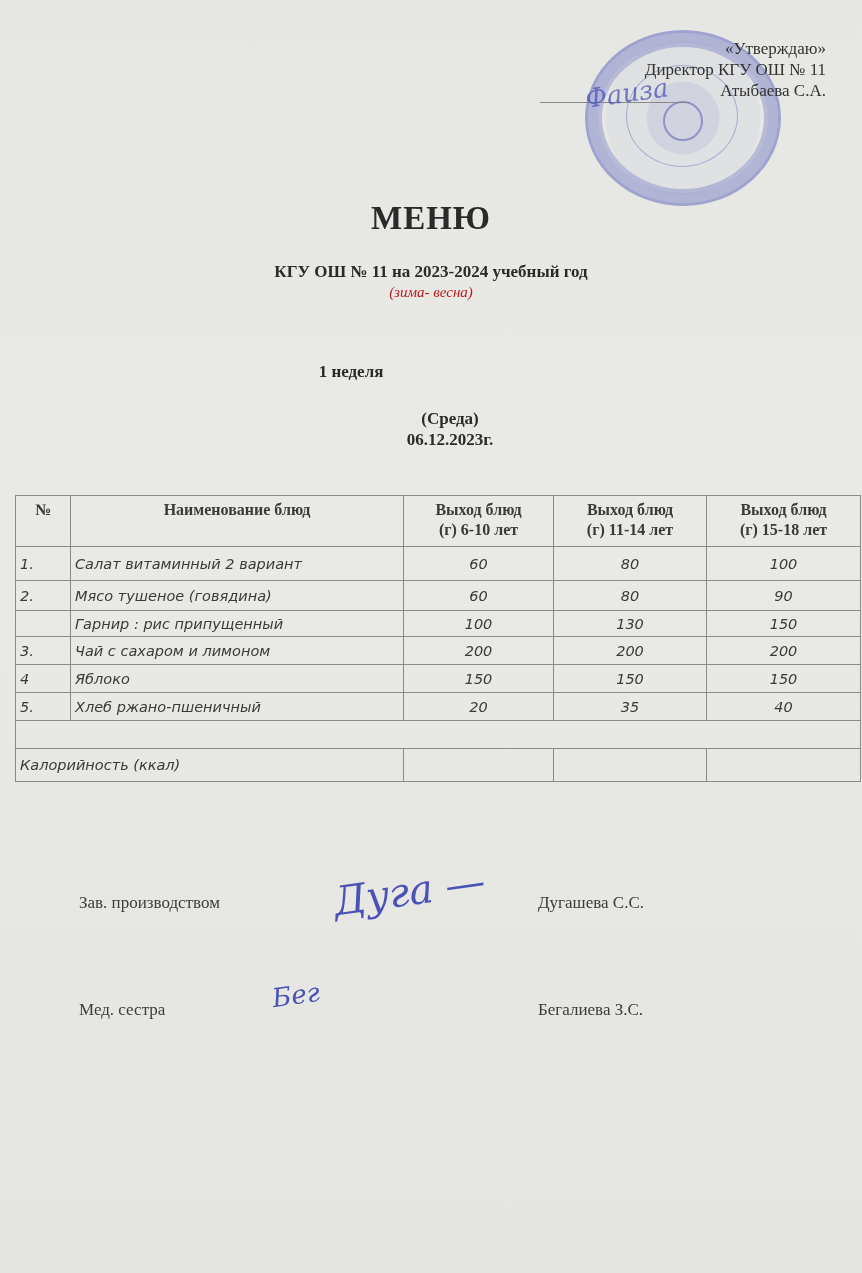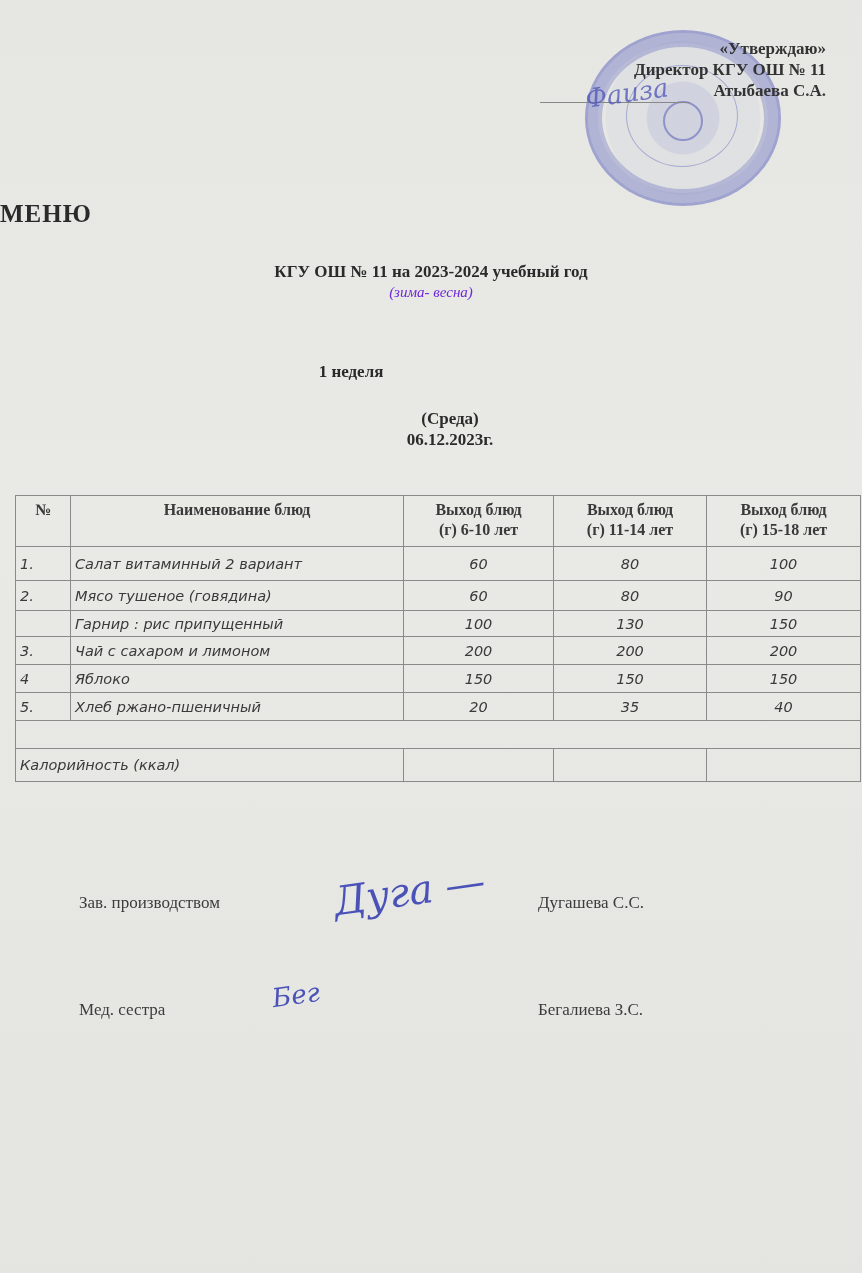--- a/index.html
+++ b/index.html
@@ -20,41 +20,41 @@
   .stamp-inner {
     position: absolute; left: 38px; top: 32px; width: 110px; height: 100px;
     border-radius: 50%; border: 1px solid rgba(100,105,190,0.45);
   }
   .stamp-center {
     position: absolute; left: 75px; top: 68px; width: 36px; height: 36px;
     border-radius: 50%; border: 2px solid rgba(90,95,180,0.55);
   }
   .approve {
     position: absolute; right: 36px; top: 38px; text-align: right;
-    font-size: 17px; line-height: 21px; color: #333; font-weight: bold;
+    font-size: 17px; line-height: 21px; color: #333;
   }
   .sig-line {
     position: absolute; left: 540px; top: 102px; width: 150px; height: 1px; background: #888;
   }
   .signature {
     position: absolute; font-family: "DejaVu Serif", serif; font-style: italic;
     color: #4a52b8; transform: rotate(-8deg);
   }
   .sig-director { left: 585px; top: 78px; font-size: 26px; opacity: 0.75; }
   .sig-prod { left: 333px; top: 868px; font-size: 40px; }
   .sig-nurse { left: 272px; top: 980px; font-size: 26px; }
   .title {
-    position: absolute; left: 0; width: 862px; top: 200px; 
-    font-size: 25px; font-weight: bold; letter-spacing: 1px;
+    position: absolute; left: 0; width: 862px; top: 200px; text-align: center;
+    font-size: 33px; font-weight: bold; letter-spacing: 1px;
   }
   .subtitle {
     position: absolute; left: 0; width: 862px; top: 262px; text-align: center;
     font-size: 17px; font-weight: bold; line-height: 20px;
   }
-  .season { font-weight: normal; font-style: italic; font-size: 15px; color: #6d28d9; }
+  .season { font-weight: normal; font-style: italic; font-size: 15px; color: #b91c1c; }
   .week { position: absolute; left: 0; width: 702px; top: 362px; text-align: center; font-size: 17px; font-weight: bold; }
   .day { position: absolute; left: 0; width: 862px; top: 408px; text-align: center; font-size: 17px; font-weight: bold; line-height: 21px; padding-left: 19px; }
   table.menu {
     position: absolute; left: 15px; top: 495px; width: 845px;
     border-collapse: collapse; table-layout: fixed;
   }
   table.menu td, table.menu th { border: 1px solid #8a8a8a; padding: 0 4px; }
   table.menu th {
     font-family: "Liberation Serif", serif; font-weight: bold; font-size: 16px;
     color: #3a3a3a; vertical-align: top; padding-top: 4px; line-height: 20px;

